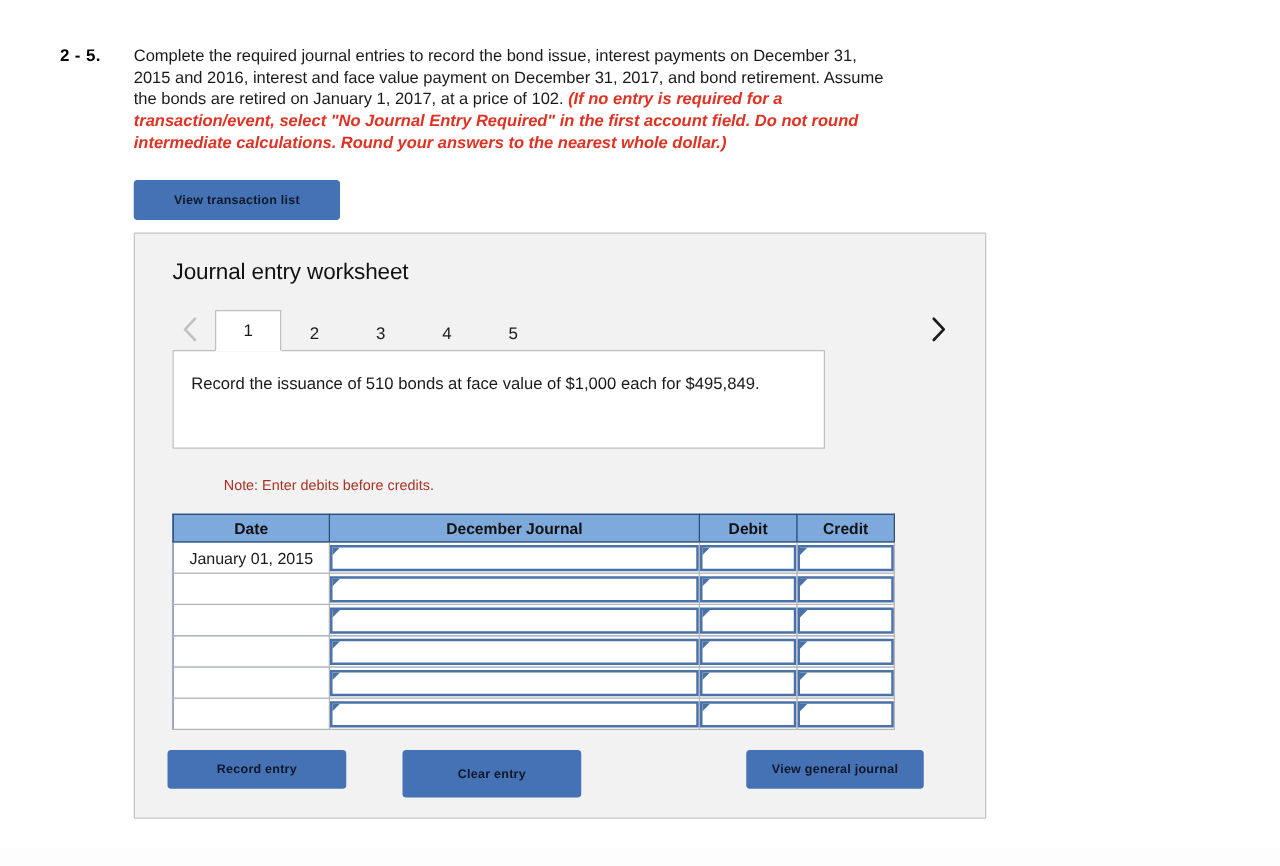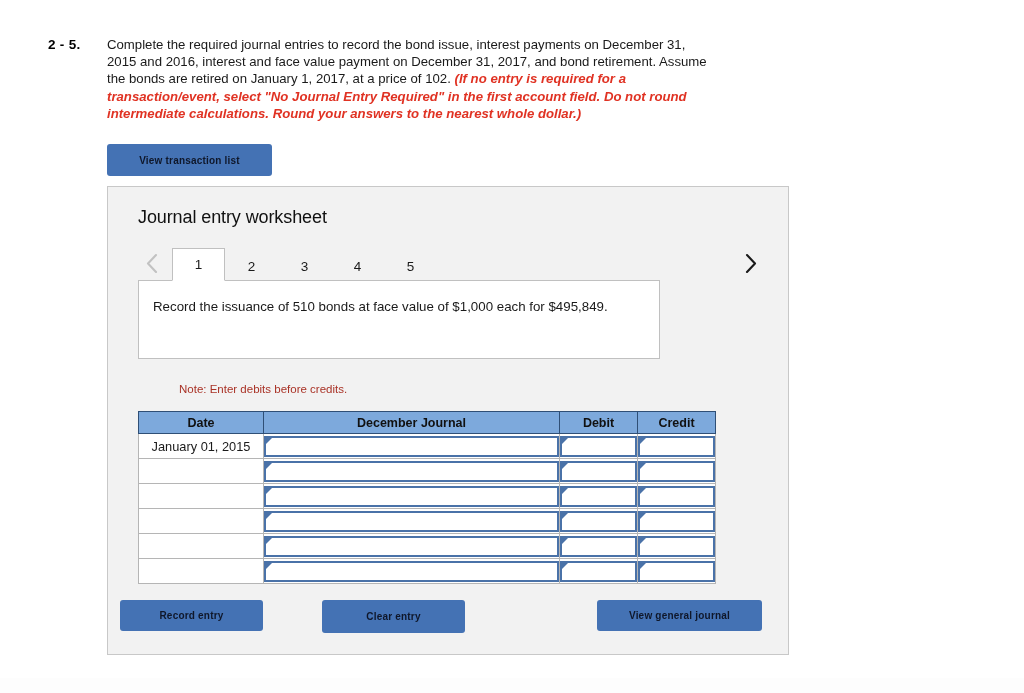--- a/index.html
+++ b/index.html
@@ -235,37 +235,37 @@
     width: 0;
     height: 0;
     border-top: 6px solid #4a72a8;
     border-right: 6px solid transparent;
   }
   .td-input { padding: 0 0 0 0; }
 
   
   .btn-record {
     position: absolute;
-    left: 12px;
+    left: 26px;
     top: 413px;
     width: 143px;
     height: 31px;
   }
   .btn-clear {
     position: absolute;
     left: 214px;
     top: 413px;
     width: 143px;
-    height: 33px;
+    height: 38px;
   }
   .btn-viewjournal {
     position: absolute;
     left: 489px;
     top: 413px;
-    width: 165px;
+    width: 142px;
     height: 31px;
   }
 
   .bottom-strip {
     position: absolute;
     left: 0;
     top: 678px;
     width: 1024px;
     height: 15px;
     background: #fdfdfd;

